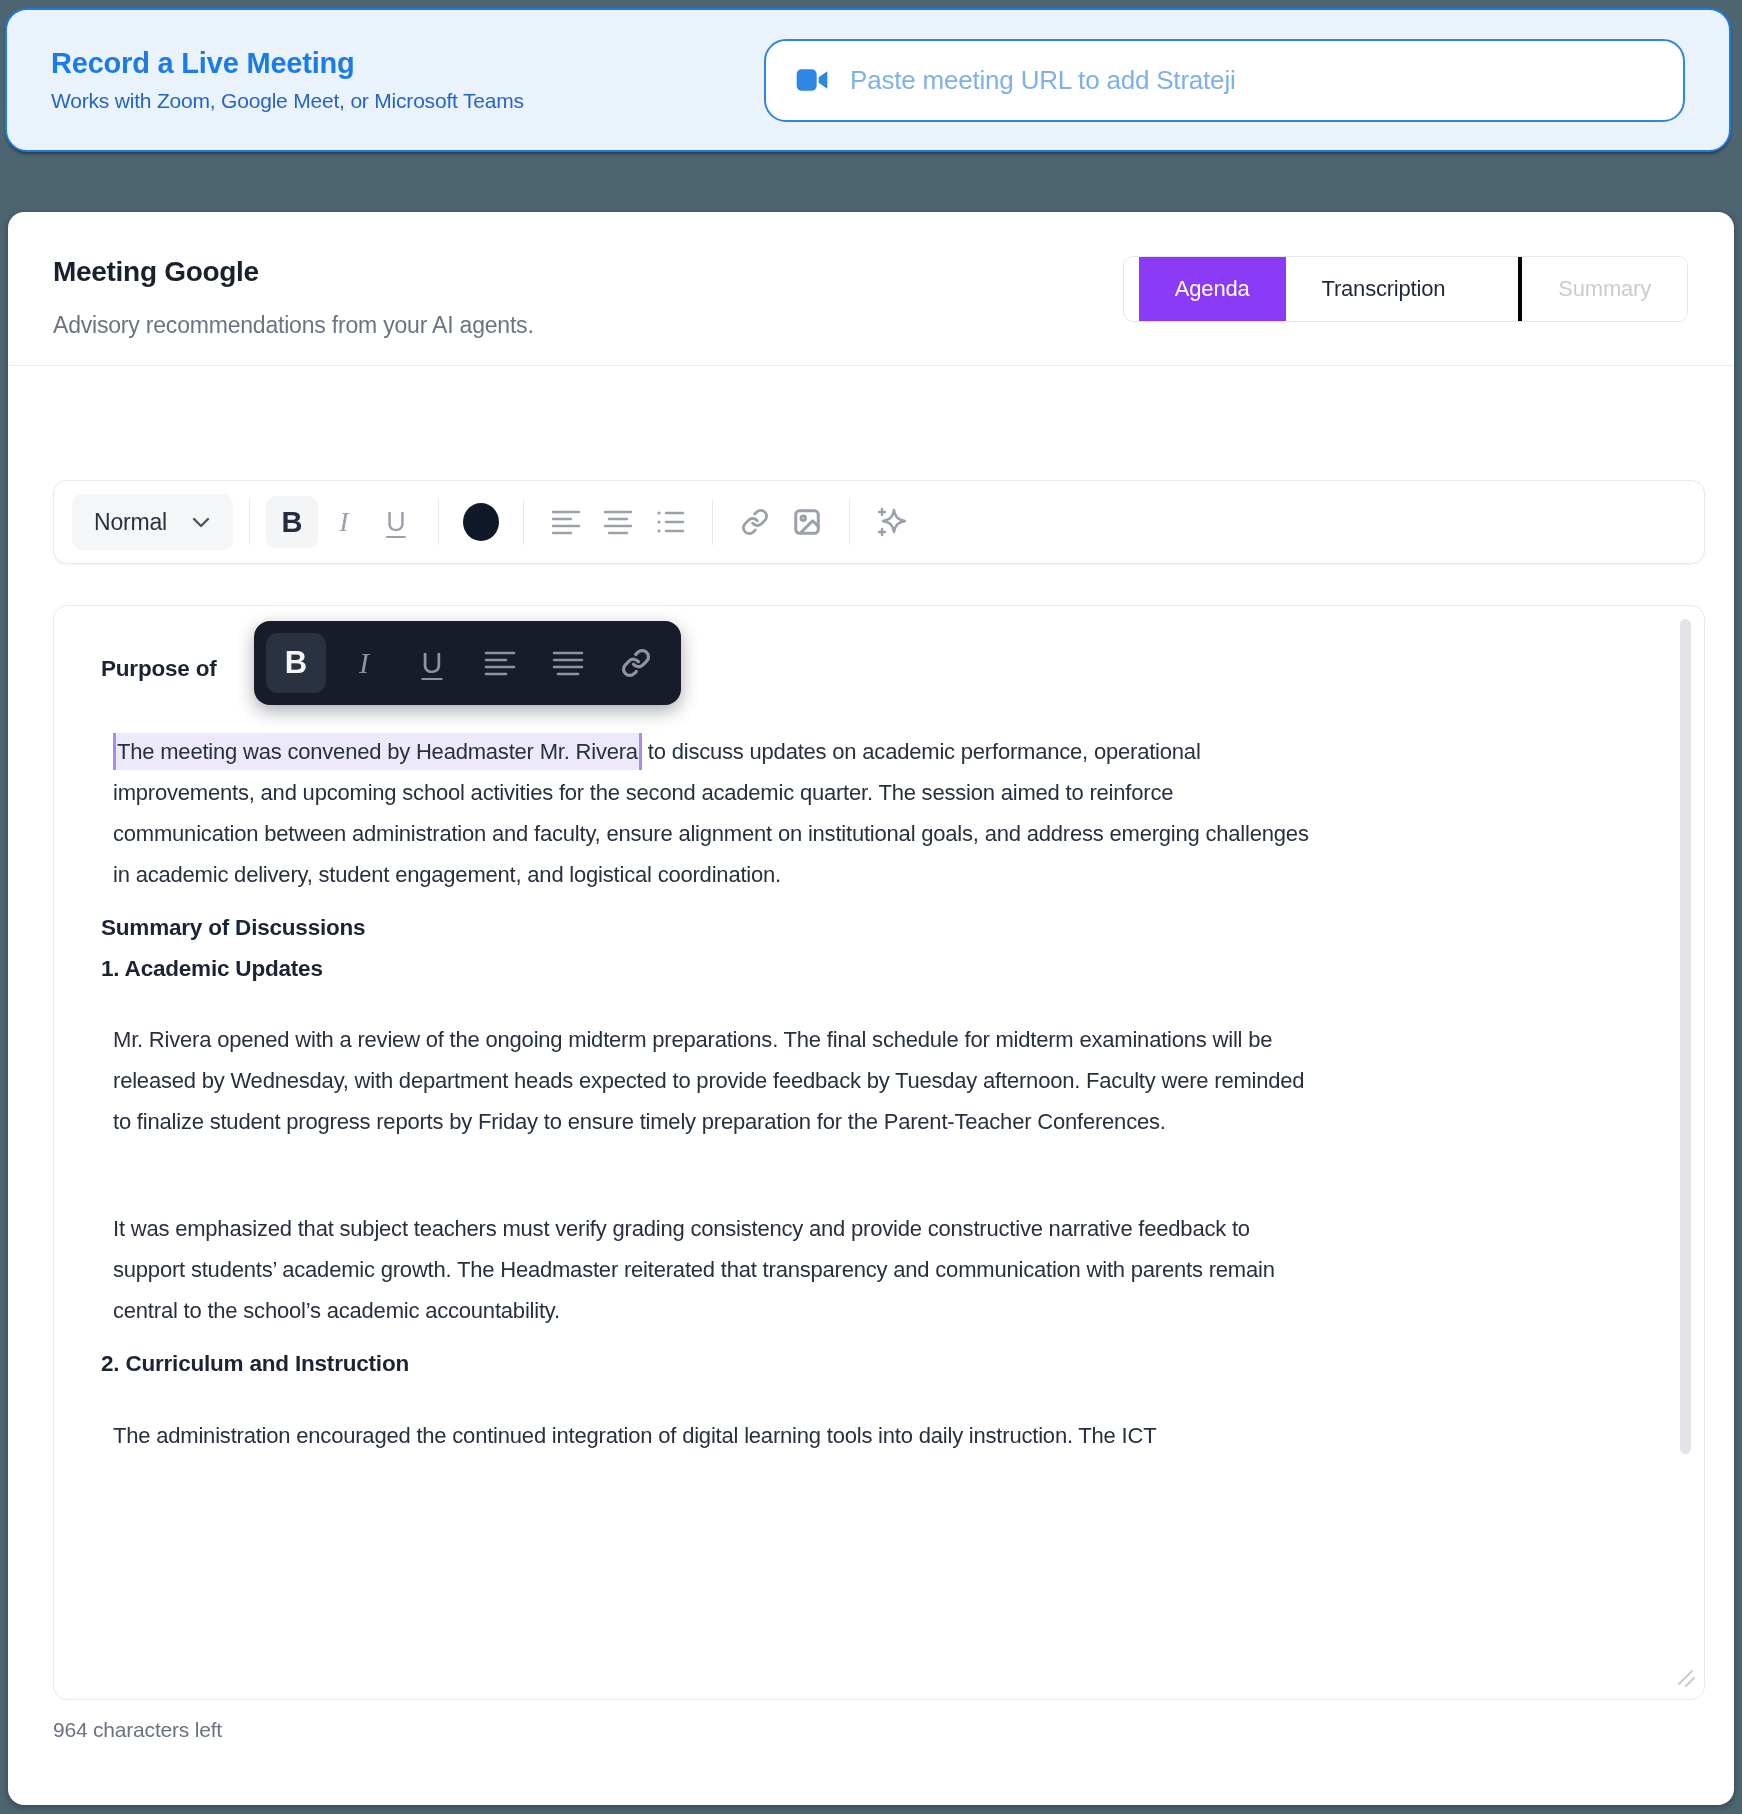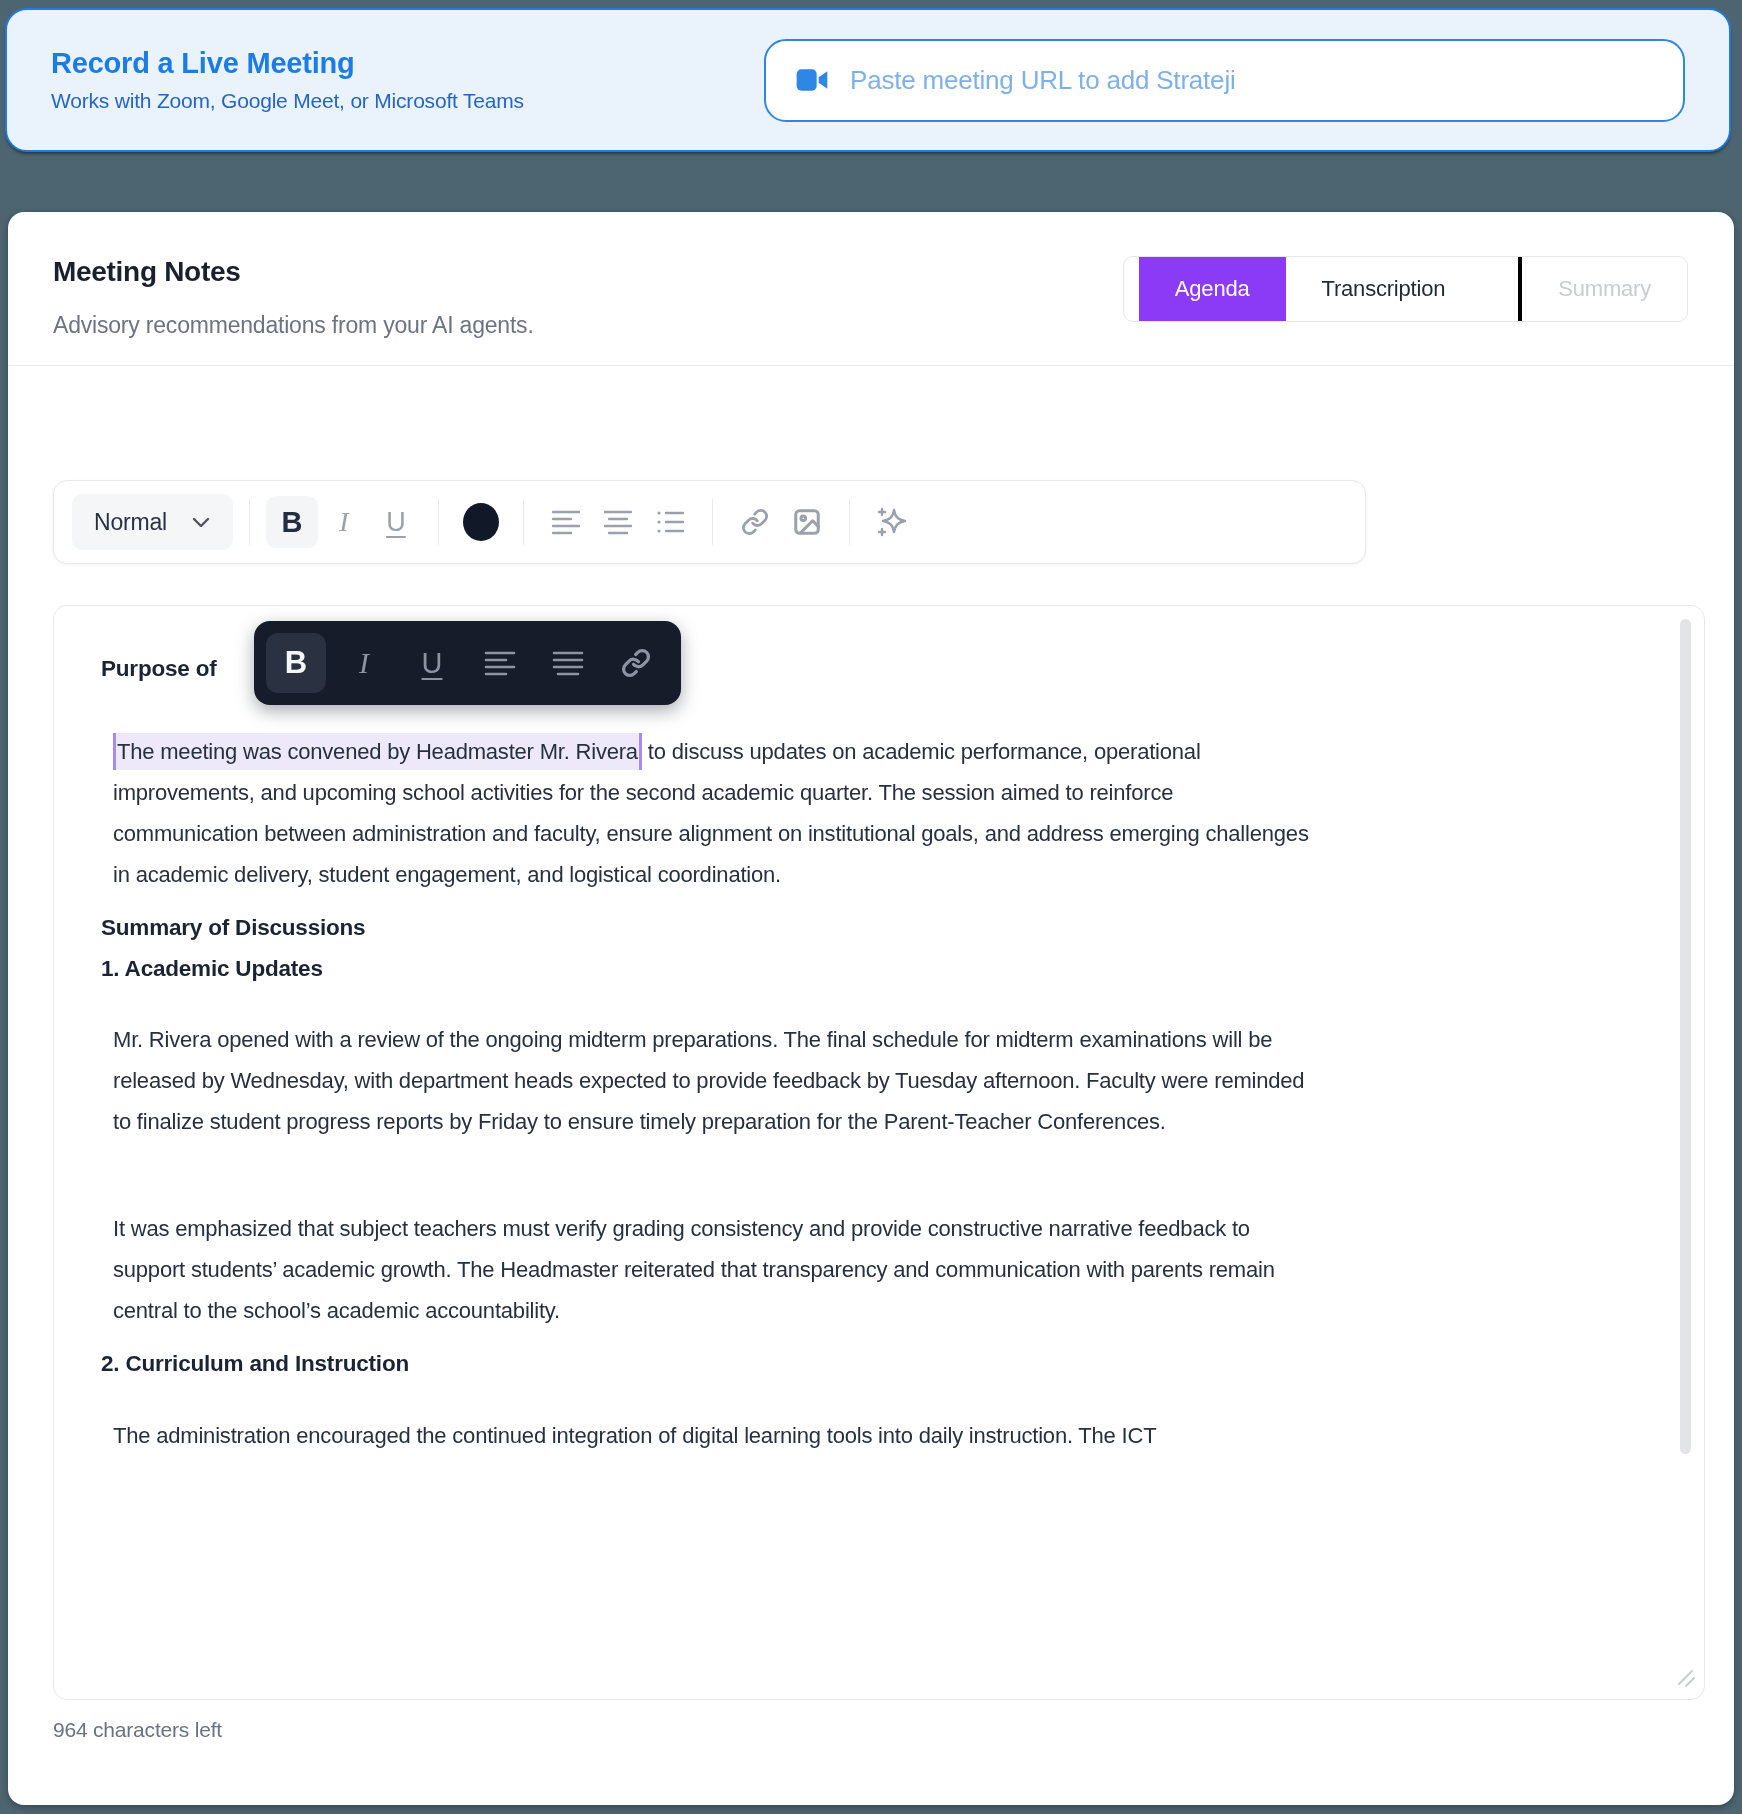--- a/index.html
+++ b/index.html
@@ -48,21 +48,21 @@
   }
   .tab{
     border:none;background:#fff;font-family:"Liberation Sans",sans-serif;
     font-size:22px;padding:0 36px;display:flex;align-items:center;cursor:pointer;
     color:#1F2937;letter-spacing:-.2px;
   }
   .tab-active{background:#8B3AF6;color:#fff;font-weight:500;}
   .tab-disabled{color:#C9CCD1;border-left:4px solid #000000;margin-left:37px;}
   
   .toolbar{
-    position:absolute;left:45px;top:268px;width:1313px;height:84px;box-sizing:border-box;
+    position:absolute;left:45px;top:268px;width:1652px;height:84px;box-sizing:border-box;
     background:#fff;border:1px solid #E8E9EB;border-radius:14px;
     box-shadow:0 1px 3px rgba(16,24,40,.06);
     display:flex;align-items:center;padding:0 18px;
   }
   .tb-chip{
     height:56px;background:#F5F6F7;border:none;border-radius:10px;padding:0 22px;
     display:flex;align-items:center;gap:24px;font-size:23px;color:#273243;
     font-family:"Liberation Sans",sans-serif;cursor:pointer;letter-spacing:-.2px;
   }
   .tb-divider{width:1px;height:46px;background:#E8E9EB;margin:0 16px;flex:none;}
@@ -144,21 +144,21 @@
       </svg>
     </span>
     <input type="text" placeholder="Paste meeting URL to add Strateji" style="">
   </div>
 </div>
 
 <div class="panel">
 
   <div class="panel-header">
     <div>
-      <div class="panel-title">Meeting Notes</div>
+      <div class="panel-title">Meeting Google</div>
       <div class="panel-subtitle">Advisory recommendations from your AI agents.</div>
     </div>
     <div class="tabs">
       <button class="tab tab-active">Agenda</button>
       <button class="tab">Transcription</button>
       <button class="tab tab-disabled">Summary</button>
     </div>
   </div>
 
   <div class="toolbar">

